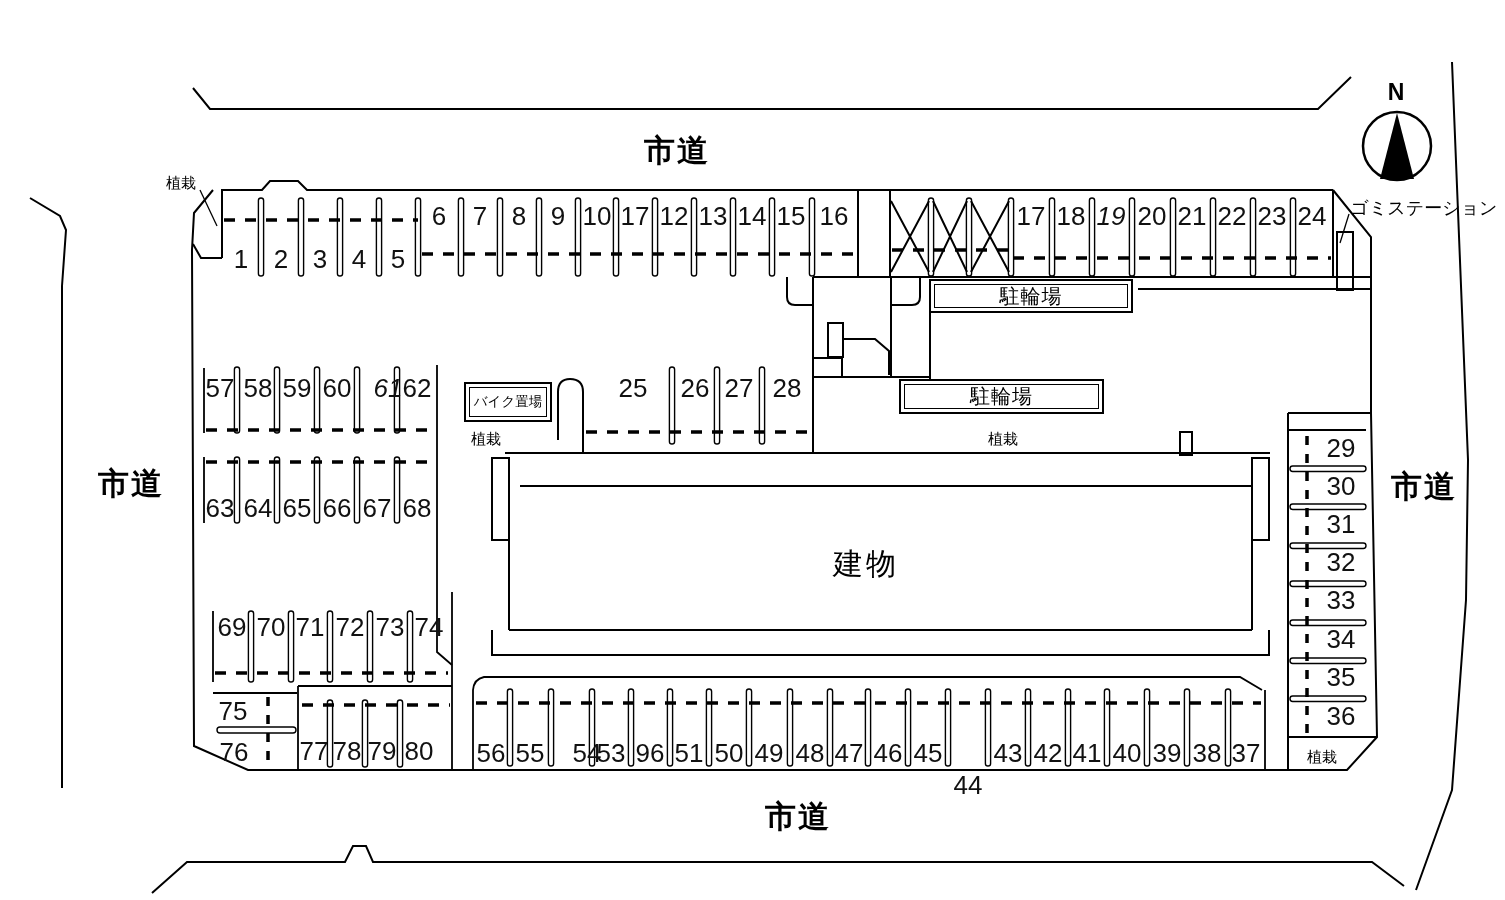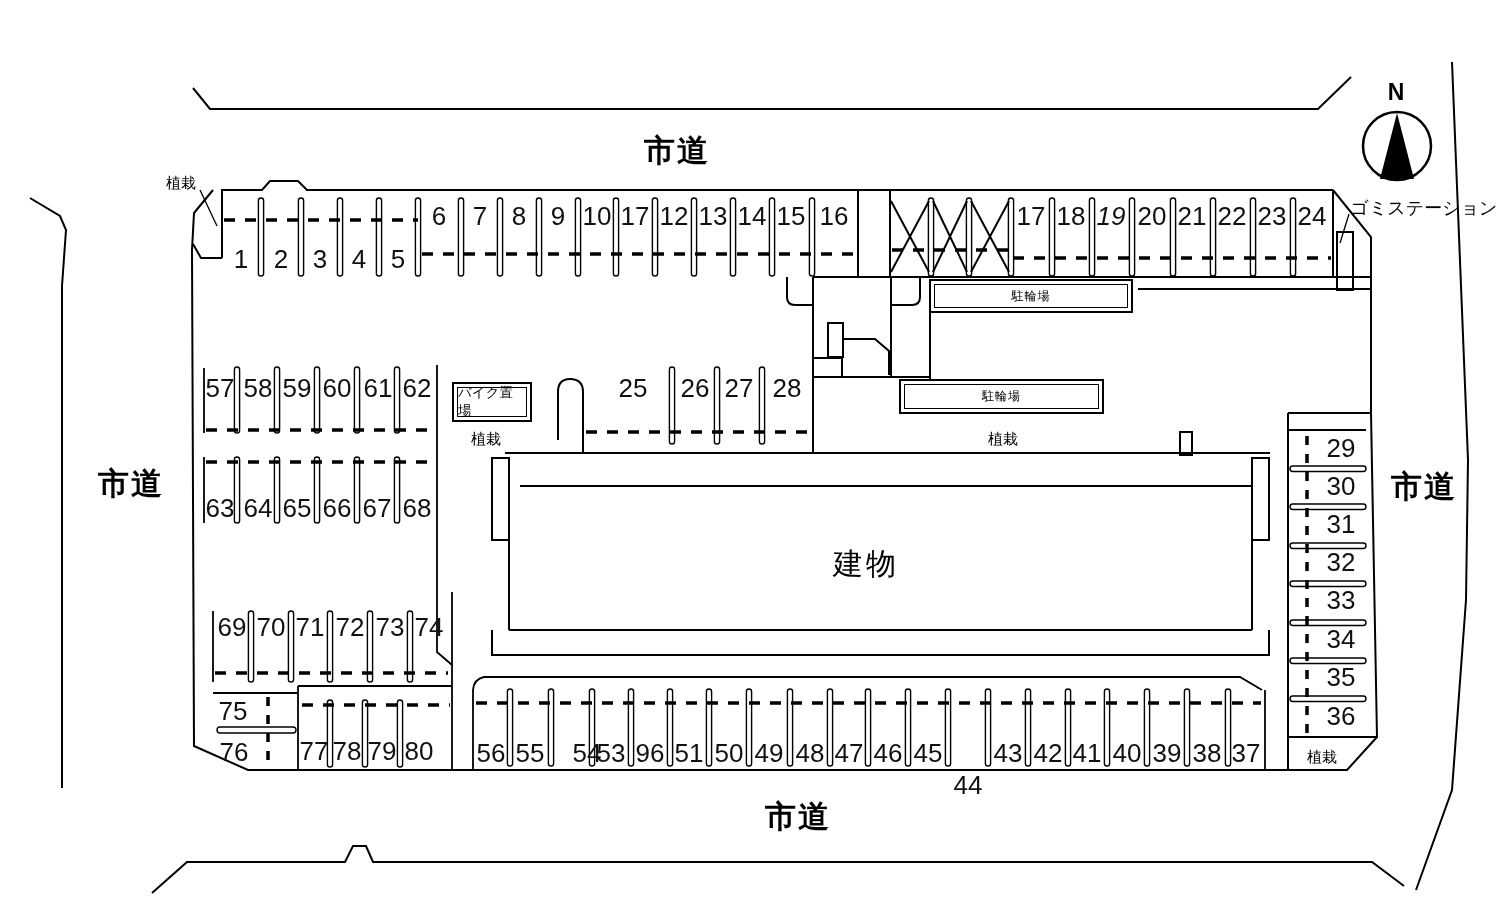--- a/index.html
+++ b/index.html
@@ -9,21 +9,21 @@
   .lbl{position:absolute;transform:translate(-50%,-50%);white-space:nowrap;color:#000;line-height:1;}
   .title{font-size:46px;font-weight:700;letter-spacing:3px;}
   .road{font-size:31px;font-weight:700;letter-spacing:2px;}
   .small{font-size:18px;}
   .tiny{font-size:15px;}
   .bldg{font-size:30px;letter-spacing:3px;}
   .nlab{font-size:23px;font-weight:600;}
   .num{position:absolute;transform:translate(-50%,-50%);font-size:26px;color:#111;line-height:1;}
   .dbox{position:absolute;border:2px solid #000;background:#fff;box-sizing:border-box;}
   .dbox .in{position:absolute;left:3px;top:3px;right:3px;bottom:3px;border:1.5px solid #000;
-            display:flex;align-items:center;justify-content:center;font-size:12px;letter-spacing:1px;}
+            display:flex;align-items:center;justify-content:center;font-size:20px;letter-spacing:1px;}
   .dbox.bike .in{font-size:13.5px;letter-spacing:0;}
 </style>
 </head>
 <body>
 
 <div class="page">
 
   <svg class="lines" width="1505" height="900" viewBox="0 0 1505 900">
 
     <g fill="none" stroke="#000" stroke-width="2">
@@ -226,21 +226,21 @@
   <div class="lbl tiny" style="left:486px;top:438px;">植栽</div>
   <div class="lbl tiny" style="left:1003px;top:438px;">植栽</div>
   <div class="lbl tiny" style="left:1322px;top:756px;">植栽</div>
 
   <div class="dbox" style="left:929px;top:279px;width:204px;height:34px;">
     <div class="in">駐輪場</div>
   </div>
   <div class="dbox" style="left:899px;top:379px;width:205px;height:35px;">
     <div class="in">駐輪場</div>
   </div>
-  <div class="dbox bike" style="left:452px;top:382px;width:80px;height:40px;">
+  <div class="dbox bike" style="left:464px;top:382px;width:88px;height:40px;">
     <div class="in">バイク置場</div>
   </div>
 
   <div id="numbers">
       <div class="num" style="left: 241px; top: 259px;">1</div>
       <div class="num" style="left: 281px; top: 259px;">2</div>
       <div class="num" style="left: 320px; top: 259px;">3</div>
       <div class="num" style="left: 359px; top: 259px;">4</div>
       <div class="num" style="left: 398px; top: 259px;">5</div>
       <div class="num" style="left: 439px; top: 216px;">6</div>
@@ -271,21 +271,21 @@
       <div class="num" style="left: 1341px; top: 524px;">31</div>
       <div class="num" style="left: 1341px; top: 562px;">32</div>
       <div class="num" style="left: 1341px; top: 600px;">33</div>
       <div class="num" style="left: 1341px; top: 639px;">34</div>
       <div class="num" style="left: 1341px; top: 677px;">35</div>
       <div class="num" style="left: 1341px; top: 716px;">36</div>
       <div class="num" style="left: 220px; top: 388px;">57</div>
       <div class="num" style="left: 258px; top: 388px;">58</div>
       <div class="num" style="left: 297px; top: 388px;">59</div>
       <div class="num" style="left: 337px; top: 388px;">60</div>
-      <div class="num" style="left: 378px; top: 388px;">61</div>
+      <div class="num" style="left: 388px; top: 388px; font-style: italic;">61</div>
       <div class="num" style="left: 417px; top: 388px;">62</div>
       <div class="num" style="left: 220px; top: 508px;">63</div>
       <div class="num" style="left: 258px; top: 508px;">64</div>
       <div class="num" style="left: 297px; top: 508px;">65</div>
       <div class="num" style="left: 337px; top: 508px;">66</div>
       <div class="num" style="left: 377px; top: 508px;">67</div>
       <div class="num" style="left: 417px; top: 508px;">68</div>
       <div class="num" style="left: 232px; top: 627px;">69</div>
       <div class="num" style="left: 271px; top: 627px;">70</div>
       <div class="num" style="left: 310px; top: 627px;">71</div>

